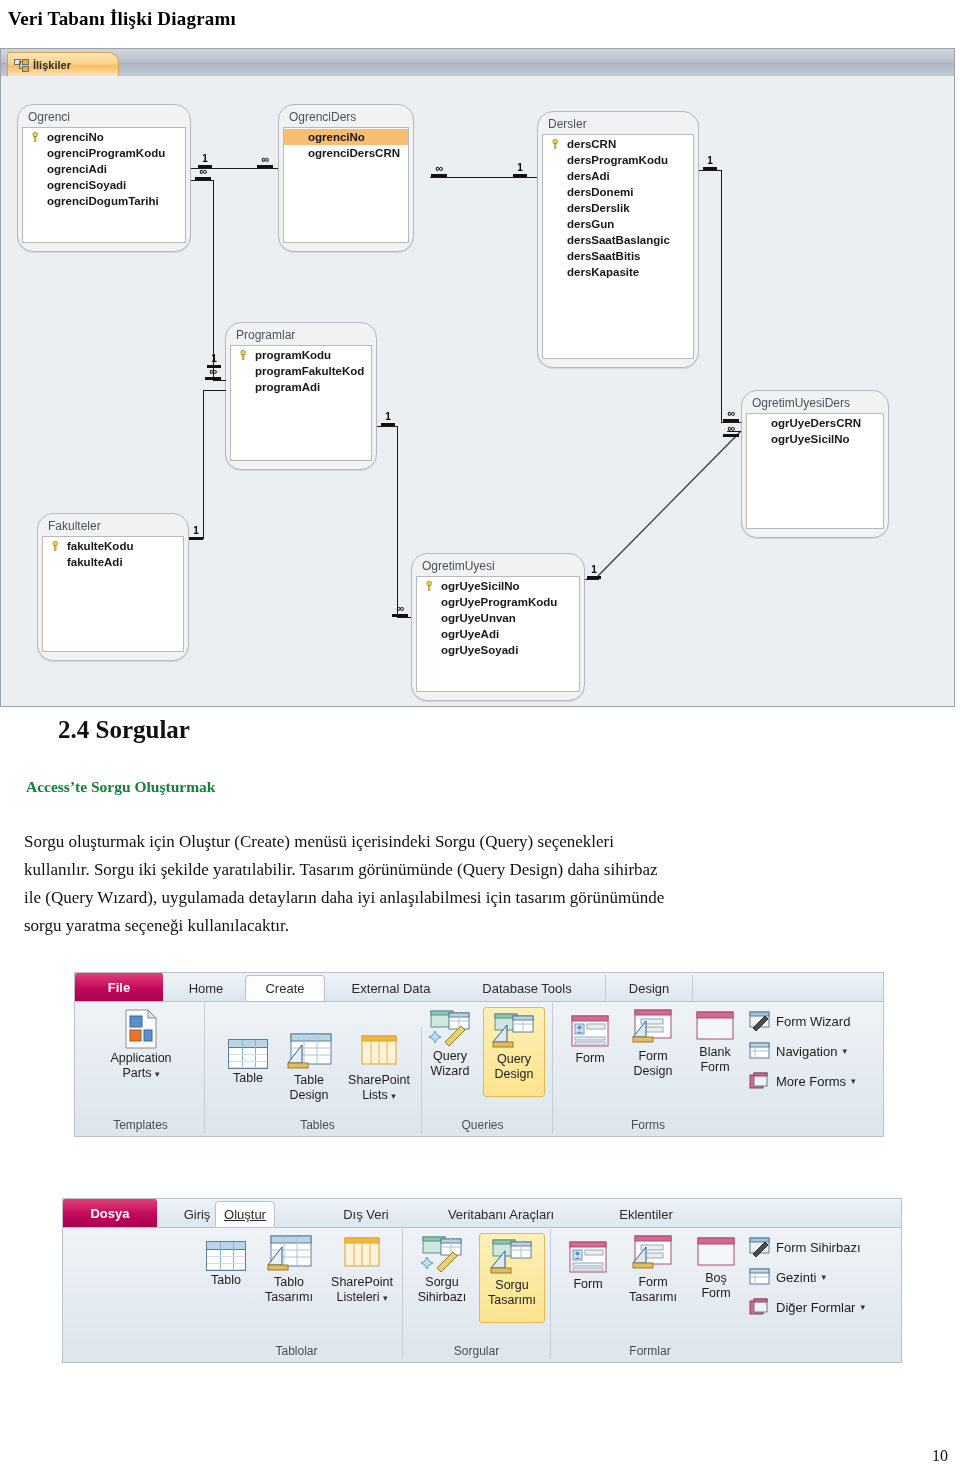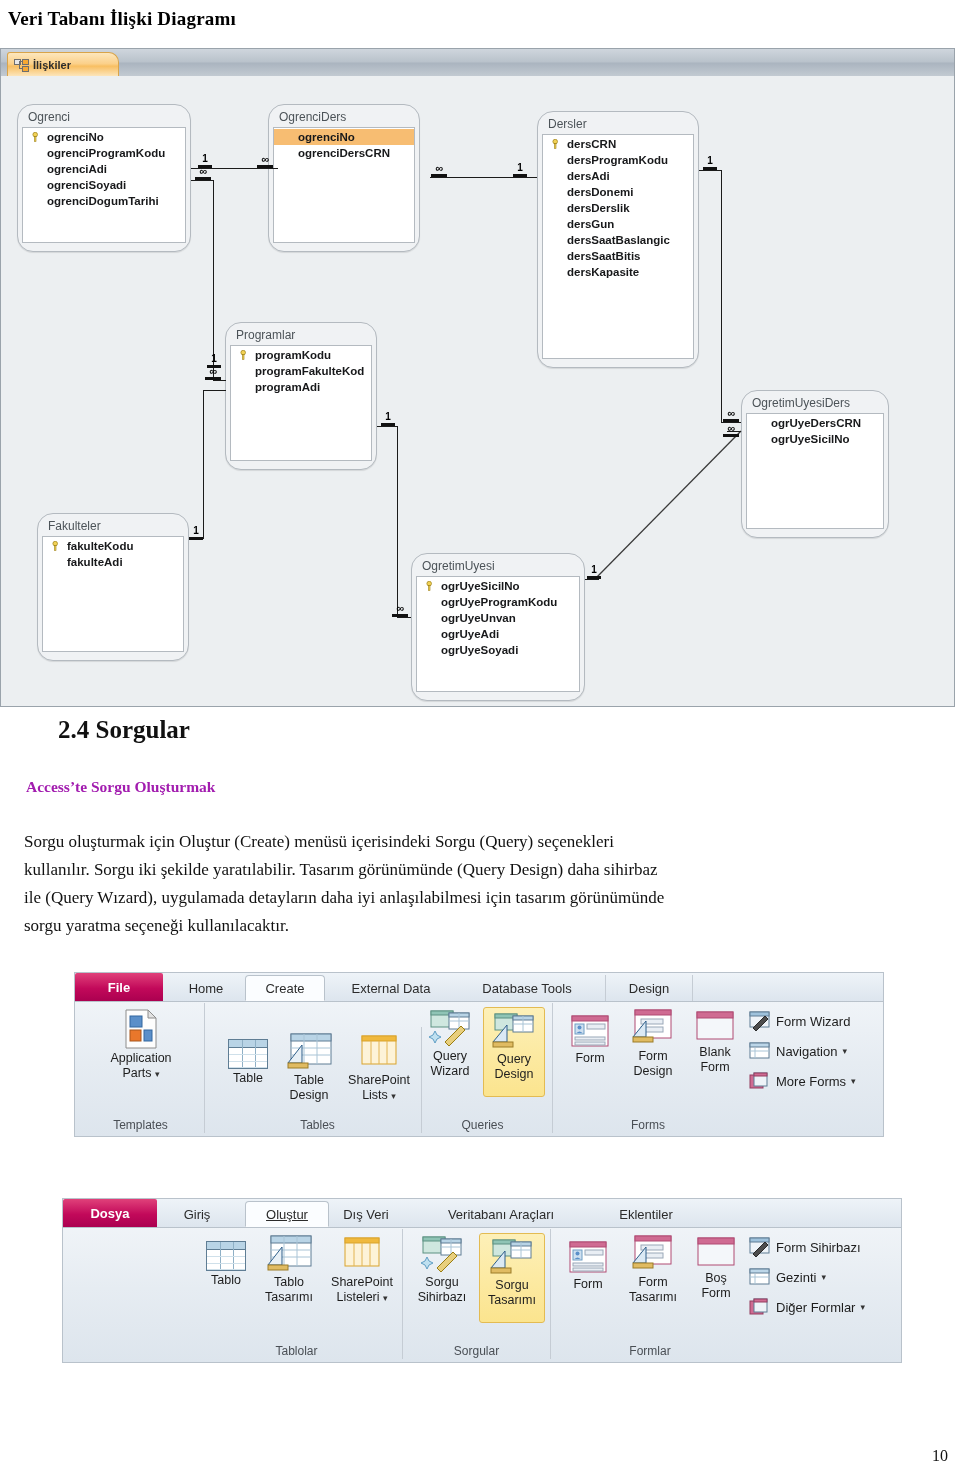--- a/index.html
+++ b/index.html
@@ -94,21 +94,21 @@
   .card .bar{display:block;height:3px;background:#111;margin-top:1px;}
   .card.inf span.g{font-size:11px;letter-spacing:-1px;display:block;line-height:9px;}
 
   
   .h2{
     position:absolute;font-family:"Liberation Serif", serif;
     font-weight:bold;font-size:25px;color:#111;
   }
   .h3{
     position:absolute;font-family:"Liberation Serif", serif;
-    font-weight:bold;font-size:15.5px;color:#a21caf;
+    font-weight:bold;font-size:15.5px;color:#15803d;
   }
   .para{
     position:absolute;font-family:"Liberation Serif", serif;
     font-size:17px;line-height:28px;color:#111;text-align:left;
   }
   .page-no{
     position:absolute;right:12px;bottom:8px;
     font-family:"Liberation Serif", serif;font-size:16px;color:#111;
   }
 
@@ -203,21 +203,21 @@
             </svg>
           <span>ogrenciNo</span>
         </div>
         <div class="fld"><span>ogrenciProgramKodu</span></div>
         <div class="fld"><span>ogrenciAdi</span></div>
         <div class="fld"><span>ogrenciSoyadi</span></div>
         <div class="fld"><span>ogrenciDogumTarihi</span></div>
       </div>
     </div>
 
-    <div class="ertable" style="left:267px;top:28px;width:152px;height:148px;">
+    <div class="ertable" style="left:277px;top:28px;width:136px;height:148px;">
       <div class="tname">OgrenciDers</div>
       <div class="fields">
         <div class="fld sel"><span>ogrenciNo</span></div>
         <div class="fld"><span>ogrenciDersCRN</span></div>
       </div>
     </div>
 
     <div class="ertable" style="left:536px;top:35px;width:162px;height:257px;">
       <div class="tname">Dersler</div>
       <div class="fields">
@@ -553,21 +553,21 @@
 </div>
 
 <div class="ribbon" style="left:62px;top:1198px;width:840px;height:165px;">
   <div class="rb-tabs">
     <div class="rb-tab file" style="left:0px;width:94px;">
       <span>Dosya</span>
     </div>
     <div class="rb-tab" style="left:100px;width:68px;">
       <span>Giriş</span>
     </div>
-    <div class="rb-tab active" style="left:182px;width:84px;text-decoration:underline;">
+    <div class="rb-tab active" style="left:152px;width:60px;text-decoration:underline;">
       <span>Oluştur</span>
     </div>
     <div class="rb-tab" style="left:258px;width:90px;">
       <span>Dış Veri</span>
     </div>
     <div class="rb-tab" style="left:352px;width:172px;">
       <span>Veritabanı Araçları</span>
     </div>
     <div class="rb-tab" style="left:528px;width:110px;">
       <span>Eklentiler</span>

